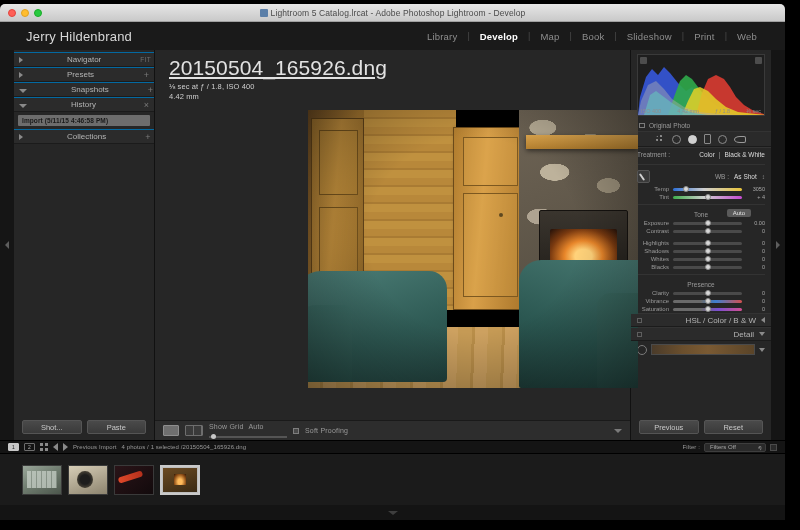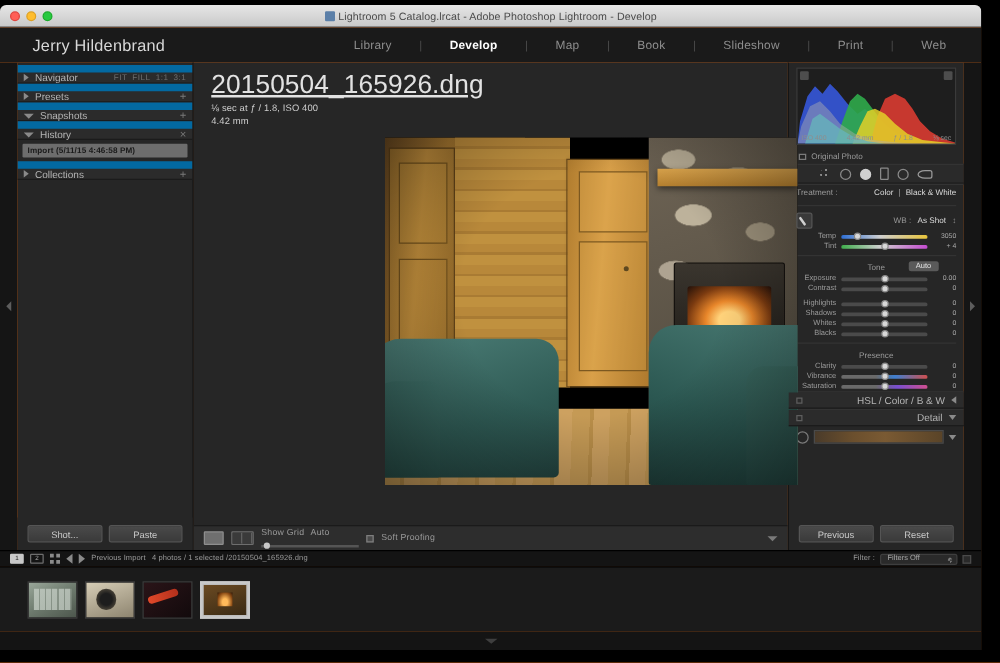--- a/index.html
+++ b/index.html
@@ -29,30 +29,30 @@
   .title-text {
     font-size:8.5px; color:#4a4a4a; letter-spacing:.1px;
     display:flex; align-items:center; gap:3px;
   }
   .title-icon {
     width:8px; height:8px; background:#5b7fa8; border-radius:1px;
     display:inline-block;
   }
 
   
-  .app { position:relative; width:785px; height:498px; background:#f97316; }
+  .app { position:relative; width:785px; height:498px; background:#15803d; }
 
   
   .topbar {
     position:relative; height:28px; background:#1a1a1a;
     display:flex; align-items:center; justify-content:space-between;
     padding:0 22px 0 26px;
   }
   .identity { font-size:13px; color:#d8d8d8; letter-spacing:.2px; }
-  .modules { display:flex; align-items:center; gap:16px; }
+  .modules { display:flex; align-items:center; gap:4px; }
   .module {
     font-size:9.5px; color:#8e8e8e; padding:0 6px; letter-spacing:.2px;
   }
   .module.active { color:#fff; font-weight:bold; }
   .msep { color:#4a4a4a; font-size:9px; }
 
   
   .mainrow { display:flex; height:390px; }
 
   
@@ -67,22 +67,22 @@
   .collapse.right::after { border-left:4px solid #5d5d5d; }
 
   
   .leftpanel {
     width:141px; background:#262626; display:flex; flex-direction:column;
     border-right:1px solid #111;
   }
   .panel-list { flex:1; padding-top:2px; overflow:hidden; }
   .phead {
     display:flex; align-items:center; height:15px;
-    background:#2b2b2b; border-top:6px solid #0369a1; border-bottom:1px solid #1b1b1b;
-    padding:0 5px; font-size:8px; color:#b4b4b4; position:relative;
+    background:#2b2b2b; border-top:1px solid #0369a1; border-bottom:1px solid #1b1b1b;
+    padding:0 5px; font-size:8px; color:#b4b4b4; position:relative;gap:39px;
   }
   .tri {
     width:0;height:0;margin-right:5px;
     border-top:3px solid transparent;border-bottom:3px solid transparent;
     border-left:4px solid #8a8a8a;
   }
   .tri.open { border-left:4px solid transparent; border-right:4px solid transparent;
     border-top:4px solid #8a8a8a; border-bottom:none; margin-top:2px; }
   .phead .name { flex:1; }
   .phead .right { font-size:6.5px; color:#6f6f6f; letter-spacing:.4px; display:flex; gap:4px;}

